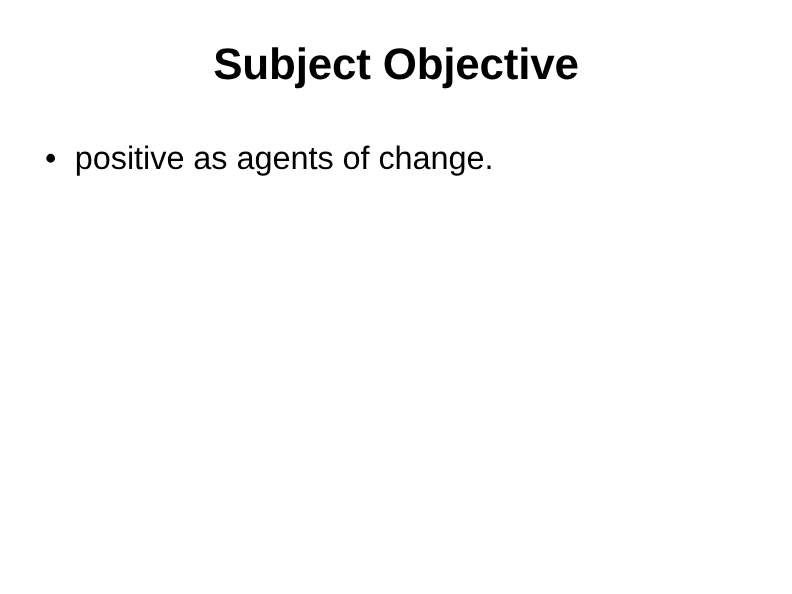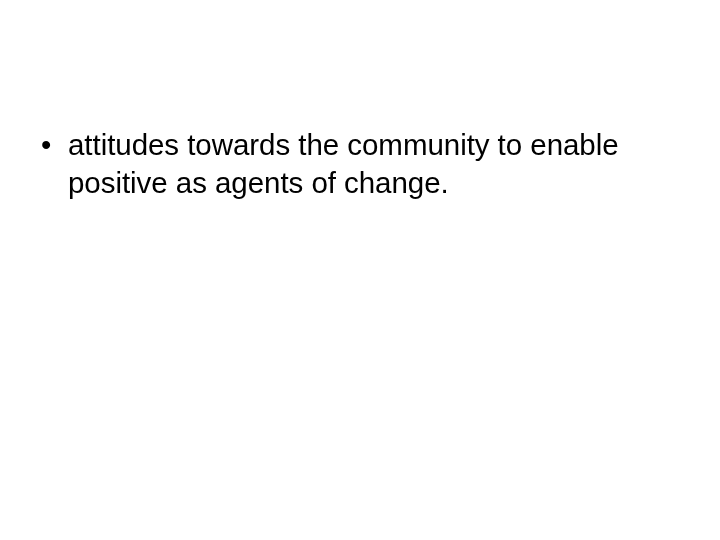--- a/index.html
+++ b/index.html
@@ -71,24 +71,24 @@
   .bullet-line {
     display: block;
     white-space: nowrap;
   }
 </style>
 </head>
 <body>
 
 <div id="slide">
 
+  <div class="slide-title" id="title-el">Subject Objective</div>
 
   <div class="body-block">
     <div class="bullet-item">
       <span class="bullet-marker">•</span>
       <span class="bullet-text">
-        <span class="bullet-line">attitudes towards the community to enable</span>
         <span class="bullet-line">positive as agents of change.</span>
       </span>
     </div>
   </div>
 
 </div>
 
 </body></html>

